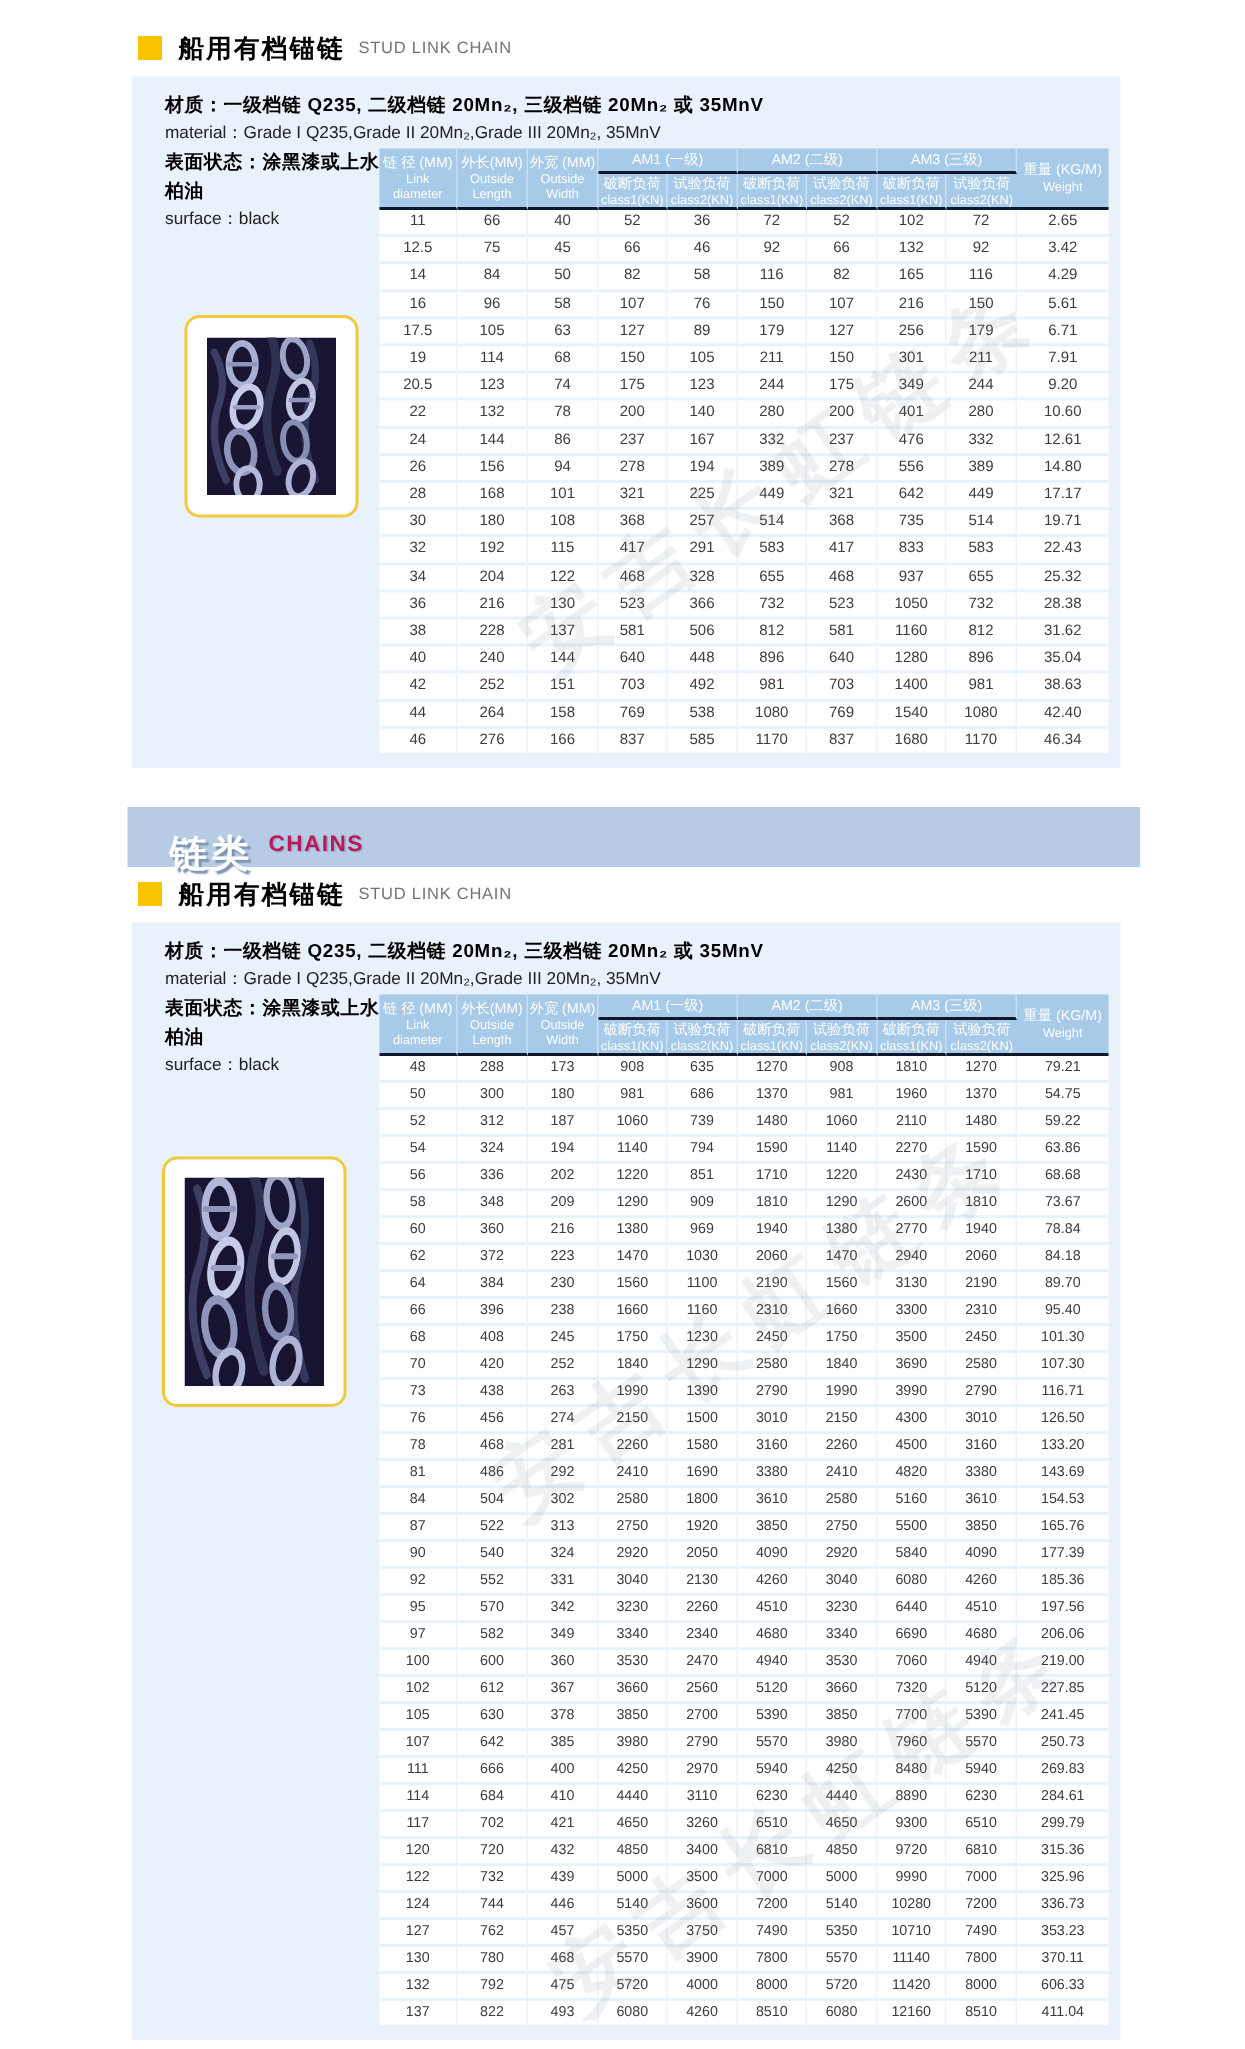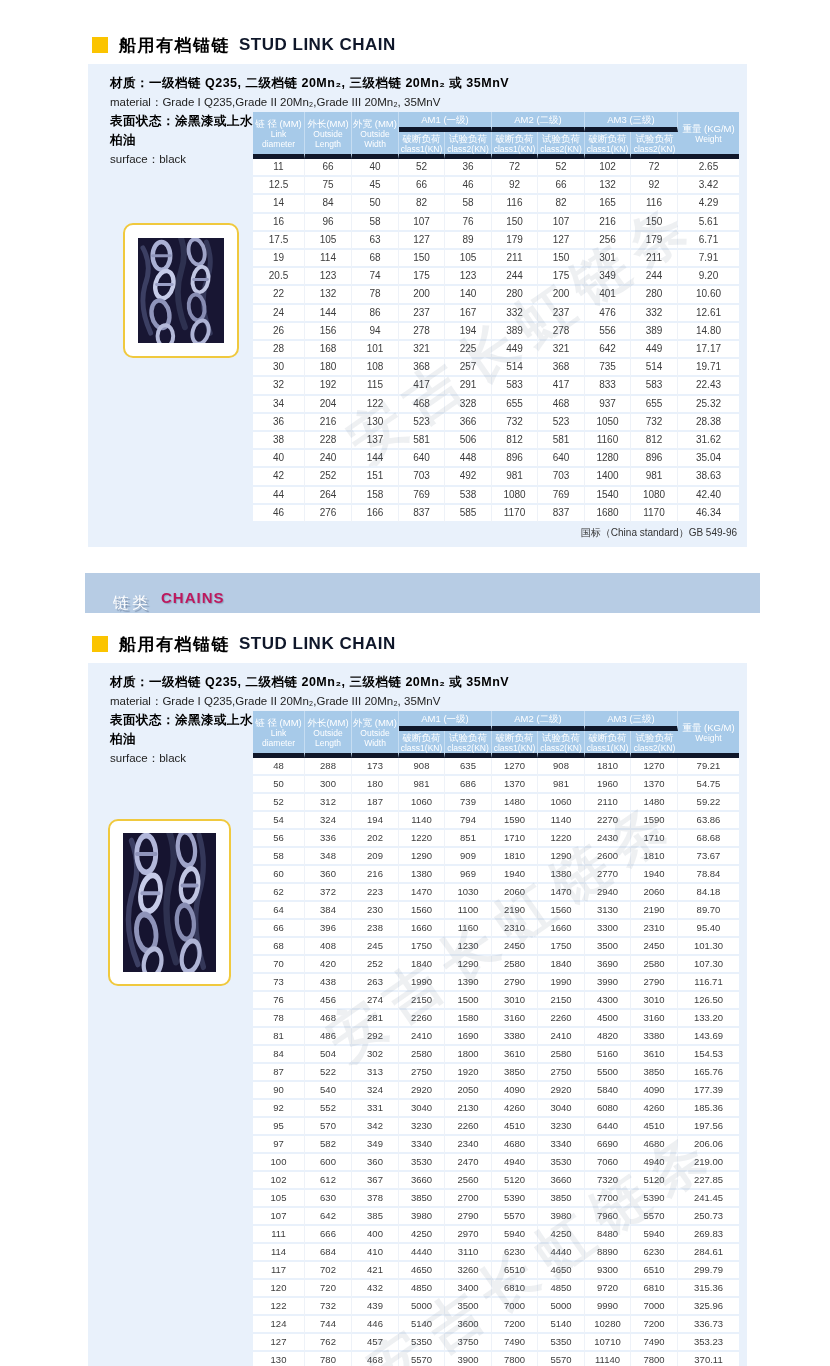--- a/index.html
+++ b/index.html
@@ -1,57 +1,57 @@
 <!DOCTYPE html>
 <html><head>
 <meta charset="utf-8">
 <style>
   html,body { margin:0; padding:0; background:#ffffff; }
   body { width:830px; font-family:"Liberation Sans","DejaVu Sans",sans-serif; }
   .page { width:830px; position:relative; padding-top:14px; }
 
   
-  .section-title { display:flex; align-items:center; margin:21px 0 9px 92px; height:20px; }
+  .section-title { display:flex; align-items:center; margin:8px 0 9px 92px; height:20px; }
   .bullet { width:16px; height:16px; background:#fbc400; display:inline-block; flex:0 0 auto; }
   .title-cn { font-size:17px; font-weight:bold; color:#000; letter-spacing:1.5px; margin-left:11px; }
-  .title-en { font-size:17px; font-weight:bold; color:#0f172a; margin-left:9px; letter-spacing:.5px; }
+  .title-en { font-size:11px; font-weight:normal; color:#737373; margin-left:9px; letter-spacing:.5px; }
 
   
   .panel { position:relative; width:659px; margin-left:88px; background:#e9f1fb; padding:10px 0 8px 0; box-sizing:border-box; overflow:hidden; }
   .spec-line-cn { font-size:12.5px; color:#000; margin-left:22px; line-height:19px; letter-spacing:.5px;font-weight:bold; }
   .spec-line-en { font-size:11.5px; color:#222; margin-left:22px; line-height:19px; }
 
   .panel-body { display:flex; }
   .left-col { width:165px; box-sizing:border-box; padding-left:22px; flex:0 0 auto; }
   .right-col { width:486px; flex:0 0 auto; }
 
   
   .photo-card { background:#fff; border:2px solid #f0c93e; border-radius:10px; display:flex; align-items:center; justify-content:center; }
   .photo-card.p1 { width:112px; height:131px; margin-top:54px; margin-left:13px; }
   .photo-card.p2 { width:119px; height:163px; margin-top:51px; margin-left:-2px; }
   .photo { display:block; }
 
   
   table.spec { border-collapse:separate; border-spacing:0; table-layout:fixed; width:486px; }
-  table.spec thead th { background:#a7cae9; color:#fff; font-weight:normal; border-right:1px solid #c6ddf2; border-bottom:5px solid #0f172a; padding:0; text-align:center; vertical-align:middle; }
+  table.spec thead th { background:#a7cae9; color:#fff; font-weight:normal; border-right:1px solid #c6ddf2; border-bottom:2px solid #0f172a; padding:0; text-align:center; vertical-align:middle; }
   table.spec thead th:last-child { border-right:none; }
   th .cn { display:block; font-size:9.5px; line-height:11px; }
   th .en { display:block; font-size:8.5px; line-height:10px; }
   tr.grp th { font-size:9.5px; height:15px; line-height:15px; }
   tr.sub th { height:22px; }
   table.spec tbody td { background:#fff; text-align:center; color:#3c3c3c; border-right:1px solid #eef2f8; border-bottom:2px solid #e9f1fb; overflow:hidden; white-space:nowrap; }
   table.spec tbody td:last-child { border-right:none; }
   .t1 tbody td { height:14.2px; line-height:14.2px; font-size:10px; }
   .t2 tbody td { height:14px;  line-height:14px;  font-size:9.5px; }
 
   .std-note { text-align:right; font-size:10px; color:#333; margin-top:3px; padding-right:2px; height:13px; }
 
   
   .banner { width:675px; height:40px; margin:26px 0 0 85px; background:#b7cce4; display:flex; align-items:center; padding-left:28px; box-sizing:border-box; }
-  .banner-cn { font-size:16px; font-weight:normal; color:#fff; letter-spacing:3px; text-shadow:2px 2px 1px #7e93b0;margin-top:20px; }
+  .banner-cn { font-size:25px; font-weight:bold; color:#fff; letter-spacing:3px; text-shadow:2px 2px 1px #7e93b0;margin-top:20px; }
   .banner-en { font-size:15px; font-weight:bold; color:#be185d; letter-spacing:1px; margin:8px 0 0 10px; text-shadow:1px 1px 1px #8ea3c0; }
 
   
   .wm { position:absolute; pointer-events:none; color:#5e7189; opacity:.10; font-weight:bold; white-space:nowrap; transform:rotate(-35deg); letter-spacing:12px; z-index:4; }
   .wm1  { font-size:56px; left:230px; top:230px; }
   .wm2a { font-size:56px; left:210px; top:230px; }
   .wm2b { font-size:56px; left:250px; top:560px; }
 </style>
 </head>
 <body>
@@ -393,21 +393,20 @@
                 <td>837</td>
                 <td>585</td>
                 <td>1170</td>
                 <td>837</td>
                 <td>1680</td>
                 <td>1170</td>
                 <td>46.34</td>
               </tr>
             </tbody>
         </table>
-        <div class="std-note">国标（China standard）GB 549-96</div>
       </div>
     </div>
   </div>
 
   <div class="banner">
     <span class="banner-cn">链类</span>
     <span class="banner-en">CHAINS</span>
   </div>
 
   <div class="section-title">

